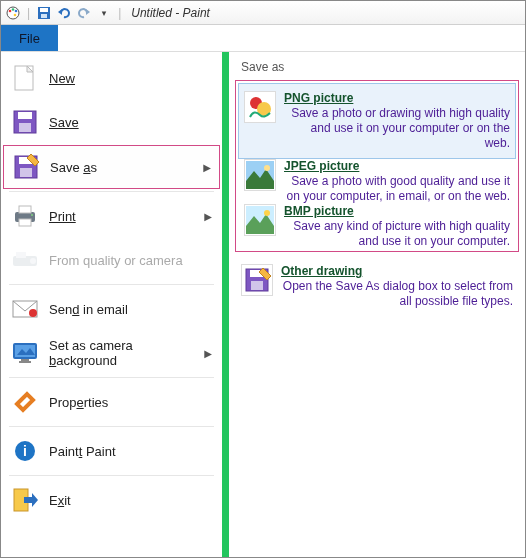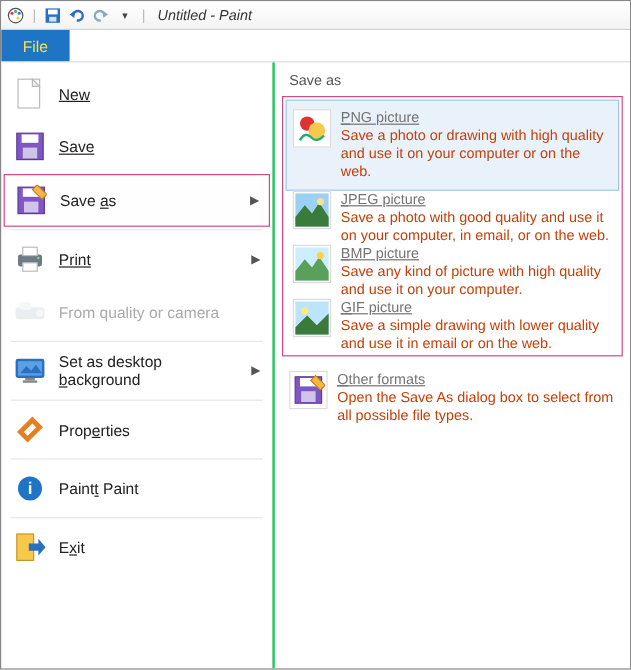--- a/index.html
+++ b/index.html
@@ -4,43 +4,43 @@
 <style>
 * { margin: 0; padding: 0; box-sizing: border-box; font-family: "Segoe UI", Tahoma, sans-serif; }
 body { background: #fff; width: 526px; height: 558px; border: 1px solid #888; overflow: hidden; }
 
 .titlebar { display: flex; align-items: center; height: 24px; background: linear-gradient(#fff,#f3f3f3); border-bottom: 1px solid #d0d0d0; padding: 0 4px; gap: 4px; font-size: 12px; }
 .titlebar .qat-icon { display: inline-flex; width: 16px; height: 16px; align-items: center; justify-content: center; }
 .titlebar .sep { color: #bbb; margin: 0 2px; }
 .titlebar .title { margin-left: 4px; color: #333; font-style: italic; }
 
 .filetab-row { height: 26px; display: flex; align-items: stretch; }
-.filetab { background: #1e74c5; color: #fde047; font-size: 13px; padding: 4px 18px; display: flex; align-items: center; text-align: right; }
+.filetab { background: #1e74c5; color: #0f172a; font-size: 13px; padding: 4px 18px; display: flex; align-items: center; text-align: right; }
 
 .panel { display: flex; height: calc(100% - 50px); border-top: 1px solid #ddd; }
-.left { width: 228px; border-right: 2px solid #22c55e; padding: 4px 0; }
+.left { width: 228px; border-right: 7px solid #22c55e; padding: 4px 0; }
 .right { flex: 1; padding: 6px 6px 0 6px; }
 
 .menu-item { display: flex; align-items: center; gap: 10px; padding: 6px 10px; font-size: 13px; color: #222; cursor: default; position: relative; height: 44px;}
 .menu-item.selected { border: 1px solid #d24a86; background: #fefefe; margin: 1px 2px; padding: 5px 8px; }
 .menu-item .arrow { margin-left: auto; font-size: 10px; color: #555; }
 .menu-item .label { }
 .menu-item .label-disabled { color: #aaa; }
 .menu-icon { width: 28px; height: 28px; display: flex; align-items: center; justify-content: center; }
 
 .divider { height: 1px; background: #e6e6e6; margin: 2px 8px; }
 
 .section-title { font-size: 12px; color: #555; padding: 2px 6px 6px 6px; }
 
 .formats-box { border: 1px solid #d24a86; padding: 2px; margin-bottom: 4px; }
 .format-item { display: flex; gap: 8px; padding: 0 6px; font-size: 12px; line-height: 1.25; cursor: default; }
 .format-item.hover { background: #e9f2fb; border: 1px solid #9ec7ea; padding: 7px 5px; }
 .format-icon { width: 32px; height: 32px; flex-shrink: 0; display: flex; align-items: center; justify-content: center; background: #fff; border: 1px solid #dcdcdc; }
-.format-title { text-decoration: underline; color: #737373; }
-.format-desc { color: #c2410c; }
+.format-title { text-decoration: underline; color: #14532d; font-weight: bold; }
+.format-desc { color: #4c1d95; text-align: right; }
 
 .other-item { display: flex; gap: 8px; padding: 8px 6px; font-size: 12px; line-height: 1.25; }
 
 .under { text-decoration: underline; }
 
 svg { display: block; }
 </style>
 </head>
 <body>
 
@@ -145,32 +145,42 @@
             <rect x="2" y="6" width="24" height="10" fill="#cfd6dc" rx="2"></rect>
             <rect x="5" y="2" width="10" height="6" fill="#e9edf1"></rect>
             <circle cx="22" cy="11" r="3" fill="#e9edf1"></circle>
           </svg>
       </span>
       <span class="label label-disabled">From quality or camera</span>
     </div>
 
     <div class="divider"></div>
 
+    <div class="menu-item">
+      <span class="menu-icon">
+        <svg width="28" height="20" viewBox="0 0 28 20">
+            <rect x="2" y="2" width="24" height="16" fill="#fff" stroke="#999"></rect>
+            <path d="M2 2 L14 12 L26 2" fill="none" stroke="#999"></path>
+            <circle cx="22" cy="14" r="4" fill="#d33"></circle>
+          </svg>
+      </span>
+      <span class="label"><span>Sen</span><span class="under">d</span><span> in email</span></span>
+    </div>
 
     <div class="menu-item">
       <span class="menu-icon">
         <svg width="28" height="24" viewBox="0 0 28 24">
             <rect x="2" y="2" width="24" height="16" fill="#2b6fbf" rx="2"></rect>
             <rect x="4" y="4" width="20" height="12" fill="#5aa0e6"></rect>
             <path d="M6 14 L11 8 L15 12 L19 7 L24 14 Z" fill="#2b6fbf"></path>
             <rect x="10" y="18" width="8" height="2" fill="#888"></rect>
             <rect x="8" y="20" width="12" height="2" fill="#888"></rect>
           </svg>
       </span>
-      <span class="label"><span>Set as desktop </span><span class="under">b</span><span>ackground</span></span>
+      <span class="label"><span>Set as camera </span><span class="under">b</span><span>ackground</span></span>
       <span class="arrow">▶</span>
     </div>
 
     <div class="divider"></div>
 
     <div class="menu-item">
       <span class="menu-icon">
         <svg width="24" height="24" viewBox="0 0 24 24">
             <path d="M4 14 L14 4 L20 10 L10 20 Z" fill="none" stroke="#e67e22" stroke-width="4" stroke-linecap="round"></path>
           </svg>
@@ -245,45 +255,32 @@
               <path d="M0 20 L8 10 L14 17 L20 8 L28 20 L28 28 L0 28 Z" fill="#5aa05a"></path>
               <circle cx="21" cy="7" r="3" fill="#ffd24a"></circle>
             </svg>
         </span>
         <div>
           <div class="format-title"><span class="under">B</span><span>MP picture</span></div>
           <div class="format-desc">Save any kind of picture with high quality and use it on your computer.</div>
         </div>
       </div>
 
-      <div class="format-item">
-        <span class="format-icon">
-          <svg width="28" height="28" viewBox="0 0 28 28">
-              <rect width="28" height="28" fill="#bde4ff"></rect>
-              <path d="M0 22 L10 12 L18 20 L28 10 L28 28 L0 28 Z" fill="#3a7a3a"></path>
-              <circle cx="8" cy="8" r="3" fill="#ffeb7a"></circle>
-            </svg>
-        </span>
-        <div>
-          <div class="format-title"><span class="under">G</span><span>IF picture</span></div>
-          <div class="format-desc">Save a simple drawing with lower quality and use it in email or on the web.</div>
-        </div>
-      </div>
 
     </div>
 
     <div class="other-item">
       <span class="format-icon">
         <svg width="28" height="28" viewBox="0 0 28 28">
             <rect x="3" y="3" width="22" height="22" fill="#7e57c2" stroke="#5e3a99"></rect>
             <rect x="7" y="4" width="14" height="7" fill="#fff"></rect>
             <rect x="8" y="15" width="12" height="9" fill="#d1c4e9"></rect>
             <path d="M20 2 L28 10 L24 14 L16 6 Z" fill="#f5b742" stroke="#c08020"></path>
           </svg>
       </span>
       <div>
-        <div class="format-title"><span class="under">O</span><span>ther formats</span></div>
+        <div class="format-title"><span class="under">O</span><span>ther drawing</span></div>
         <div class="format-desc">Open the Save As dialog box to select from all possible file types.</div>
       </div>
     </div>
 
   </div>
 </div>
 
 </body></html>

